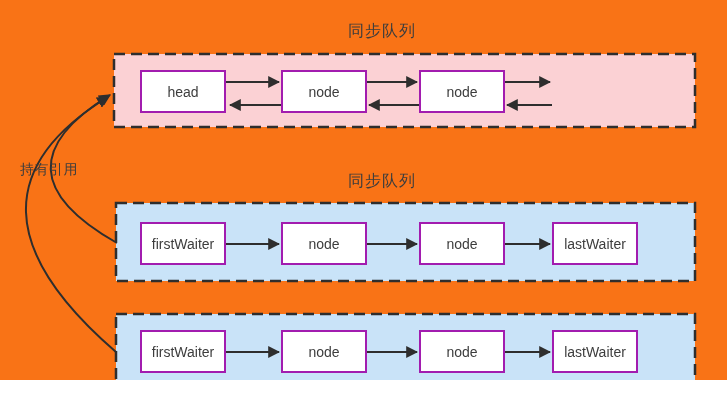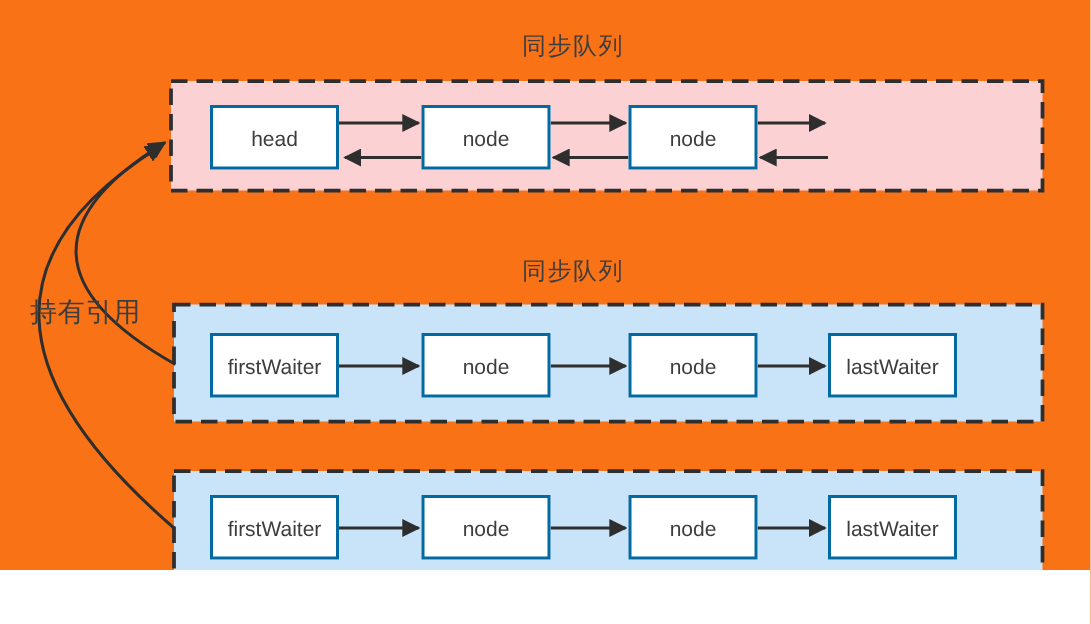--- a/index.html
+++ b/index.html
@@ -7,26 +7,26 @@
   .canvas{
     position:relative;width:727px;height:380px;background:#f97316;overflow:hidden;
     font-family:Liberation Sans, sans-serif;color:var(--text);
   }
   .overlay{position:absolute;left:0;top:0;width:727px;height:416px;}
   .queue-title{
     position:absolute;font-size:16px;letter-spacing:1px;color:var(--text);
     white-space:nowrap;user-select:none;
   }
   .ref-label{
-    position:absolute;left:20px;top:161px;font-size:18px;letter-spacing:0.5px;
-    color:var(--text);white-space:nowrap;user-select:none;margin-top:35px;
+    position:absolute;left:20px;top:161px;font-size:14px;letter-spacing:0.5px;
+    color:var(--text);white-space:nowrap;user-select:none;
   }
   .node-box{
     position:absolute;width:86px;height:43px;box-sizing:border-box;
-    background:#ffffff;border:2px solid #0369a1;
+    background:#ffffff;border:2px solid #a21caf;
     display:flex;align-items:center;justify-content:center;
     font-size:14px;color:var(--text);white-space:nowrap;
   }
   .title-sync{left:348px;top:21px;}
   .title-wait{left:348px;top:171px;}
 </style>
 </head>
 <body>
 
 <div class="canvas">

